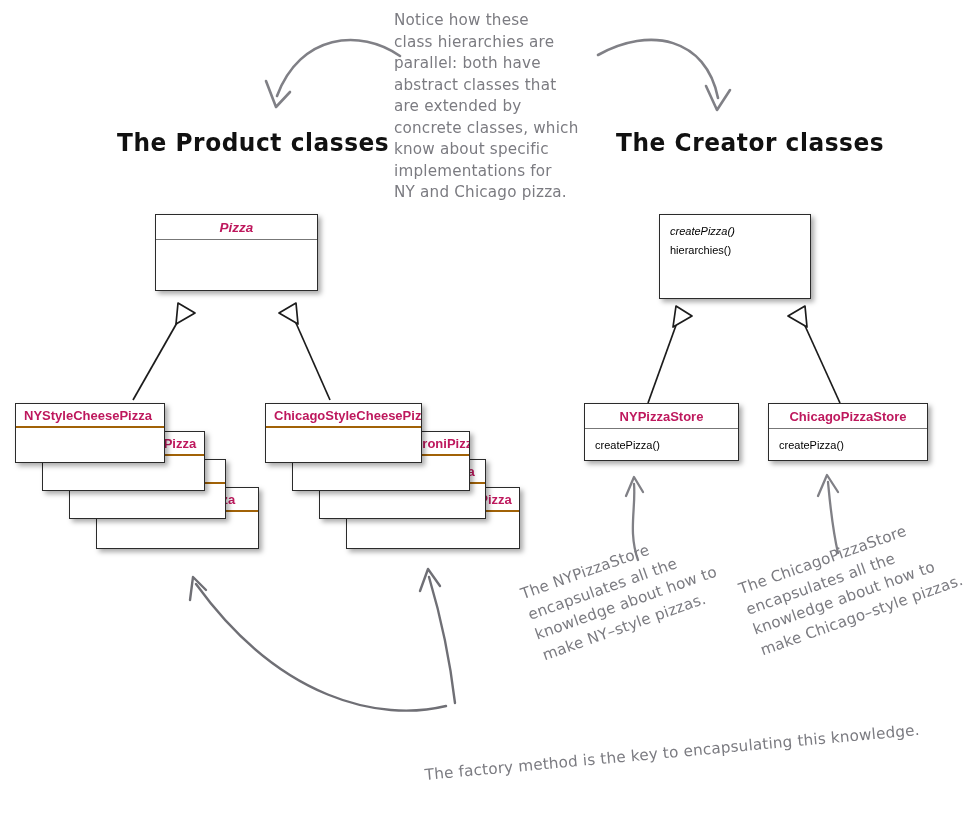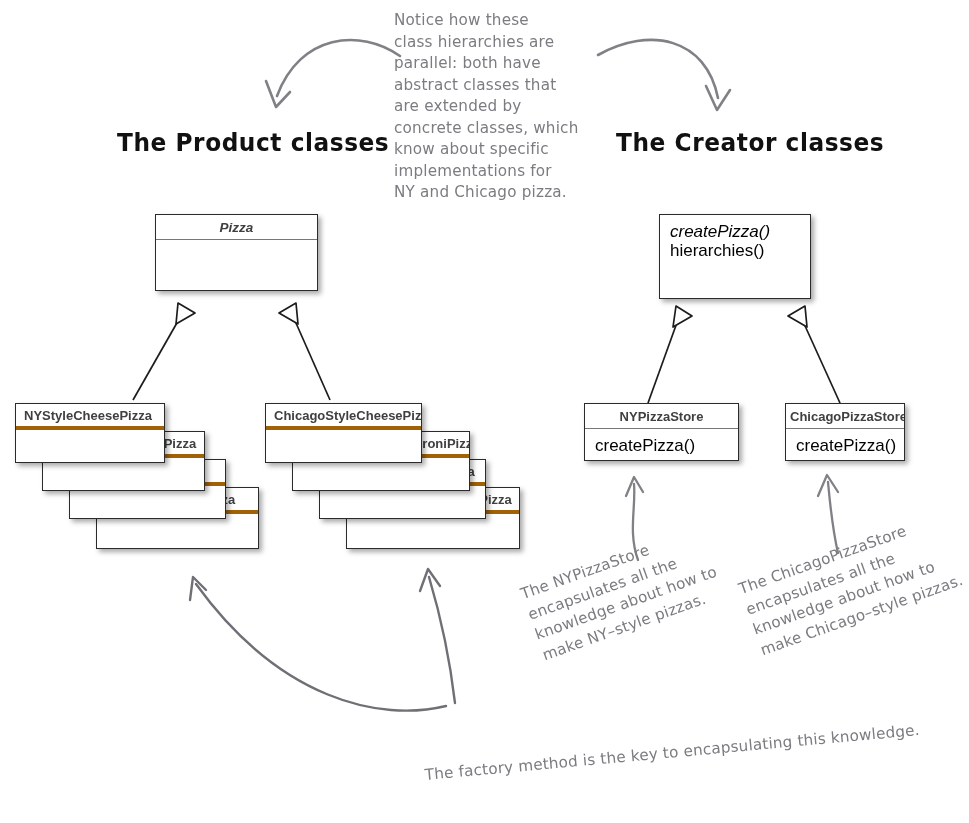--- a/index.html
+++ b/index.html
@@ -52,43 +52,43 @@
     position: absolute;
     background: #ffffff;
     border: 1px solid #2b2b2b;
     box-sizing: border-box;
     box-shadow: 3px 3px 5px rgba(0,0,0,0.34);
   }
   .umlbox .title {
     text-align: center;
     font-size: 13px;
     font-weight: bold;
-    color: #404040;
+    color: #be185d;
     padding: 5px 4px 4px 4px;
     border-bottom: 1px solid #777777;
     white-space: nowrap;
     overflow: hidden;
   }
   .umlbox.abstract .title {
     font-style: italic;
     font-size: 13.5px;
   }
   .umlbox .body {
     padding: 7px 10px 4px 10px;
-    font-size: 17px;
+    font-size: 11px;
     color: #000000;
   }
   .umlbox .body .m {
     line-height: 19px;
     white-space: nowrap;
   }
   .umlbox .body .m.abstract-m { font-style: italic; }
 
   
-  .umlbox.card .title { border-bottom: 4px solid #a16207; padding: 4px 16px 3px 8px; }
+  .umlbox.card .title { border-bottom: 2px solid #a16207; padding: 4px 16px 3px 8px; }
 
   svg.overlay {
     position: absolute;
     left: 0;
     top: 0;
     width: 969px;
     height: 823px;
     pointer-events: none;
     overflow: visible;
   }
@@ -203,21 +203,21 @@
     <div class="title">ChicagoStyleVeggiePizza</div>
   </div>
 
   <div class="umlbox" style="left:584px; top:403px; width:155px; height:58px;">
     <div class="title">NYPizzaStore</div>
     <div class="body">
       <div class="m">createPizza()</div>
     </div>
   </div>
 
-  <div class="umlbox" style="left:785px; top:403px; width:120px; height:58px;">
+  <div class="umlbox" style="left:768px; top:403px; width:160px; height:58px;">
     <div class="title">ChicagoPizzaStore</div>
     <div class="body">
       <div class="m">createPizza()</div>
     </div>
   </div>
 
   <div class="annotation rot-neg20" style="left:518px; top:585px; width:230px;">The NYPizzaStore
 encapsulates all the
 knowledge about how to
 make NY–style pizzas.</div>

